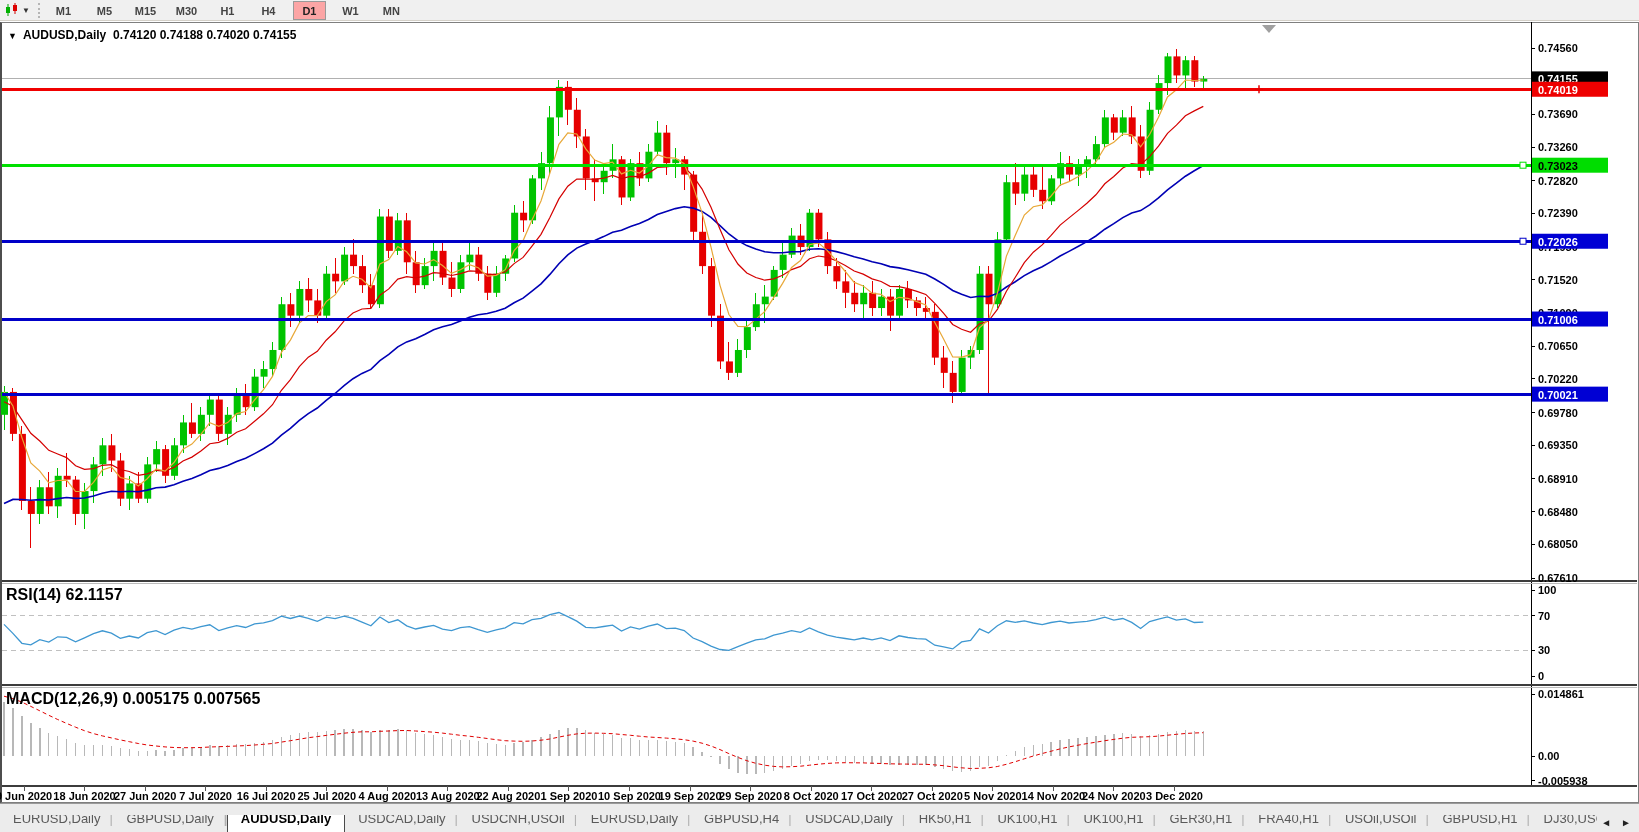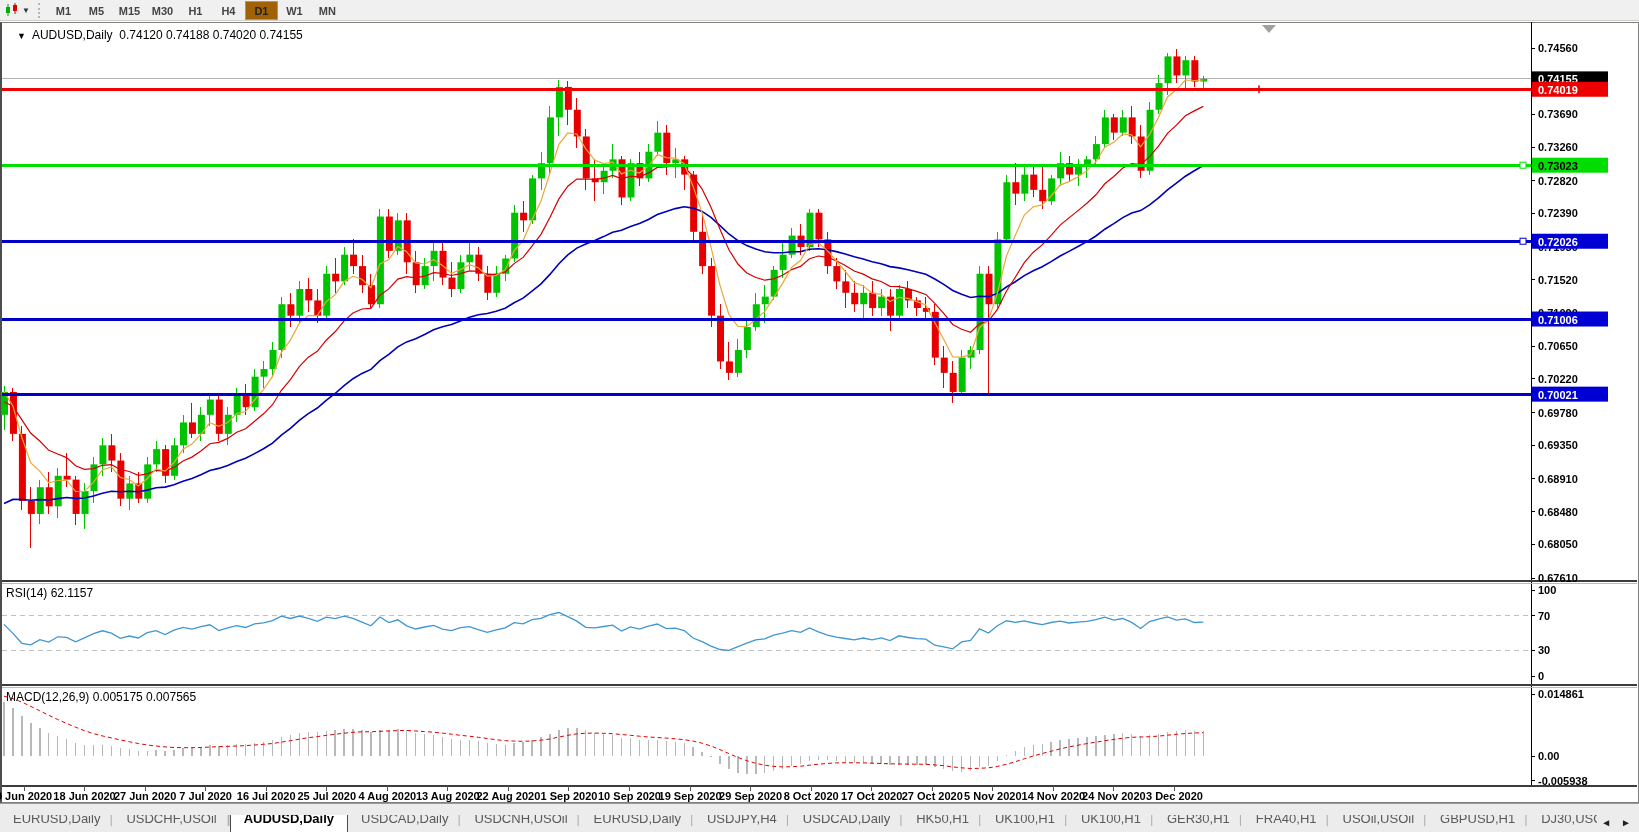--- a/index.html
+++ b/index.html
@@ -6,28 +6,28 @@
   html,body { width:1639px; height:832px; overflow:hidden; background:#fff;
     font-family:"Liberation Sans", sans-serif; }
   
   .toolbar { position:absolute; left:0; top:0; width:1639px; height:21px;
     background:#f0f0f0; border-bottom:1px solid #d4d0c8; display:flex; align-items:center; }
   .tb-icon { width:20px; height:17px; margin-left:2px; display:flex; align-items:center; justify-content:center; }
   .tb-caret { font-size:8px; color:#333; margin-right:4px; }
   .tb-grip { width:5px; height:15px; margin:0 4px; border-left:2px dotted #b5b5b5; }
   .tf-btn { min-width:33px; height:19px; line-height:19px; text-align:center;
     font-size:11px; font-weight:700; color:#444; border:1px solid transparent; cursor:default; }
-  .tf-btn.active { background:#a16207; border:1px solid #9a9a9a; color:#222; }
+  .tf-btn.active { background:#fca5a5; border:1px solid #9a9a9a; color:#222; }
   
   .chart-window { position:absolute; left:0; top:22px; width:1639px; height:781px;
     background:#fff; border:1px solid #7f7f7f; border-left:2px solid #4d4d4d; }
-  .chart-title { position:absolute; left:8px; top:28px; font-size:12px; font-weight:400;
-    color:#000; z-index:5;margin-left:9px; }
+  .chart-title { position:absolute; left:8px; top:28px; font-size:12px; font-weight:700;
+    color:#000; z-index:5; }
   .chart-title .tri { font-size:9px; margin-right:6px; }
-  .panel-label { position:absolute; left:6px; font-size:12px; font-weight:400; color:#000; z-index:5; }
+  .panel-label { position:absolute; left:6px; font-size:16px; font-weight:700; color:#000; z-index:5; }
   #rsi-label   { top:586px; }
   #macd-label  { top:690px; }
   svg#chart-svg { position:absolute; left:0; top:0; z-index:1; }
   
   .tabbar { position:absolute; left:0; top:803px; width:1639px; height:29px;
     background:#ececec; border-top:1px solid #9a9a9a; display:flex; align-items:flex-end; overflow:hidden; }
   .tabs { display:flex; align-items:flex-end; height:17px; flex:1; overflow:hidden; white-space:nowrap; }
   .tab { height:24px; line-height:22px; padding:0 13px; font-size:13px; color:#5a5a5a;
     background:#ececec; position:relative; cursor:default; }
   .tab + .tab::before { content:"|"; position:absolute; left:-4px; top:0; color:#b0b0b0; }
@@ -43,21 +43,21 @@
   <span class="tb-icon">
     <svg width="14" height="14" viewBox="0 0 14 14">
       <line x1="3" y1="1" x2="3" y2="13" stroke="#00a000" stroke-width="1"></line>
       <rect x="1" y="4" width="4" height="6" fill="#00b000"></rect>
       <line x1="10" y1="0" x2="10" y2="11" stroke="#cc0000" stroke-width="1"></line>
       <rect x="8" y="2" width="4" height="6" fill="#dd0000"></rect>
     </svg>
   </span>
   <span class="tb-caret">▼</span>
   <span class="tb-grip"></span>
-  <div id="tf-buttons" style="display:flex;">
+  <div id="tf-buttons" style="display:flex;gap:8px;">
       <div class="tf-btn">M1</div>
       <div class="tf-btn">M5</div>
       <div class="tf-btn">M15</div>
       <div class="tf-btn">M30</div>
       <div class="tf-btn">H1</div>
       <div class="tf-btn">H4</div>
       <div class="tf-btn active">D1</div>
       <div class="tf-btn">W1</div>
       <div class="tf-btn">MN</div>
     </div>
@@ -619,26 +619,26 @@
       <line x1="1113.8999999999999" y1="786" x2="1113.8999999999999" y2="791" stroke="#555" shape-rendering="crispEdges"></line>
       <text x="1113.8999999999999" y="800" text-anchor="middle">24 Nov 2020</text>
       <line x1="1174.45" y1="786" x2="1174.45" y2="791" stroke="#555" shape-rendering="crispEdges"></line>
       <text x="1174.45" y="800" text-anchor="middle">3 Dec 2020</text>
     </g>
   </svg>
 
 <div class="tabbar">
   <div class="tabs" id="tabs">
       <div class="tab">EURUSD,Daily</div>
-      <div class="tab">USDCHF,USOil</div>
+      <div class="tab">GBPUSD,Daily</div>
       <div class="tab active">AUDUSD,Daily</div>
       <div class="tab">USDCAD,Daily</div>
       <div class="tab">USDCNH,USOil</div>
       <div class="tab">EURUSD,Daily</div>
-      <div class="tab">USDJPY,H4</div>
+      <div class="tab">GBPUSD,H4</div>
       <div class="tab">USDCAD,Daily</div>
       <div class="tab">HK50,H1</div>
       <div class="tab">UK100,H1</div>
       <div class="tab">UK100,H1</div>
       <div class="tab">GER30,H1</div>
       <div class="tab">FRA40,H1</div>
       <div class="tab">USOil,USOil</div>
       <div class="tab">GBPUSD,H1</div>
       <div class="tab">DJ30,USOil</div>
     </div>

